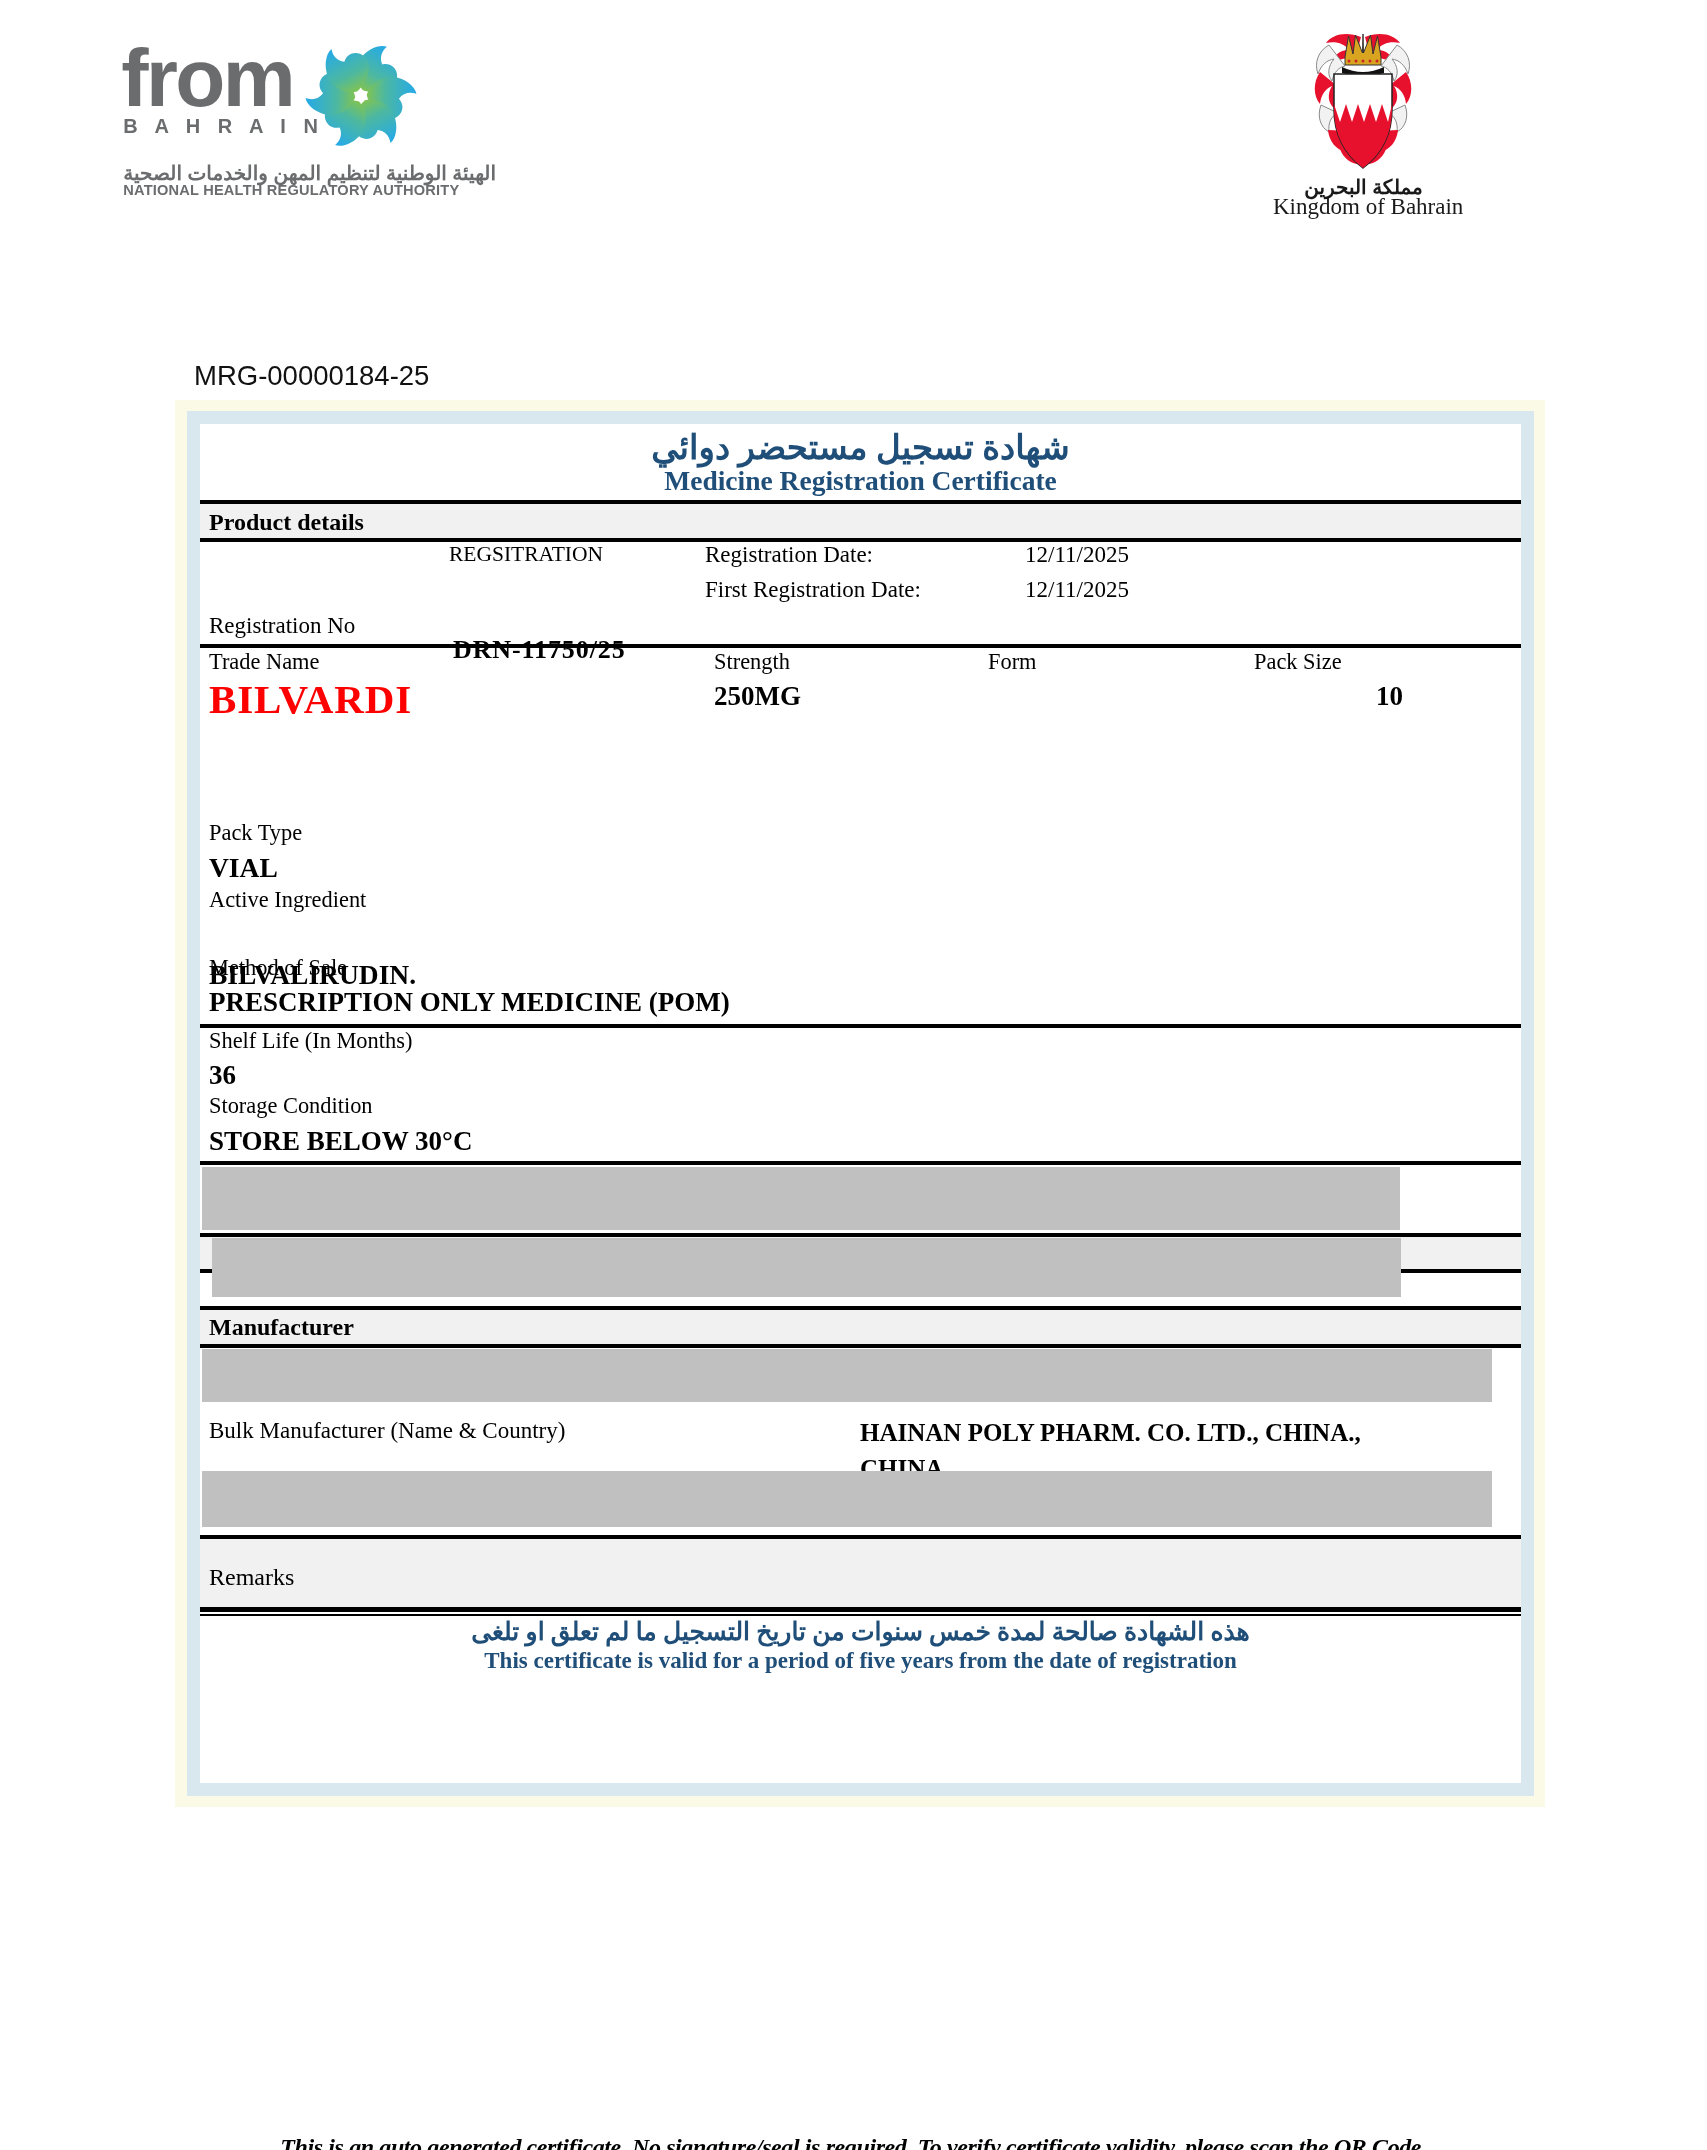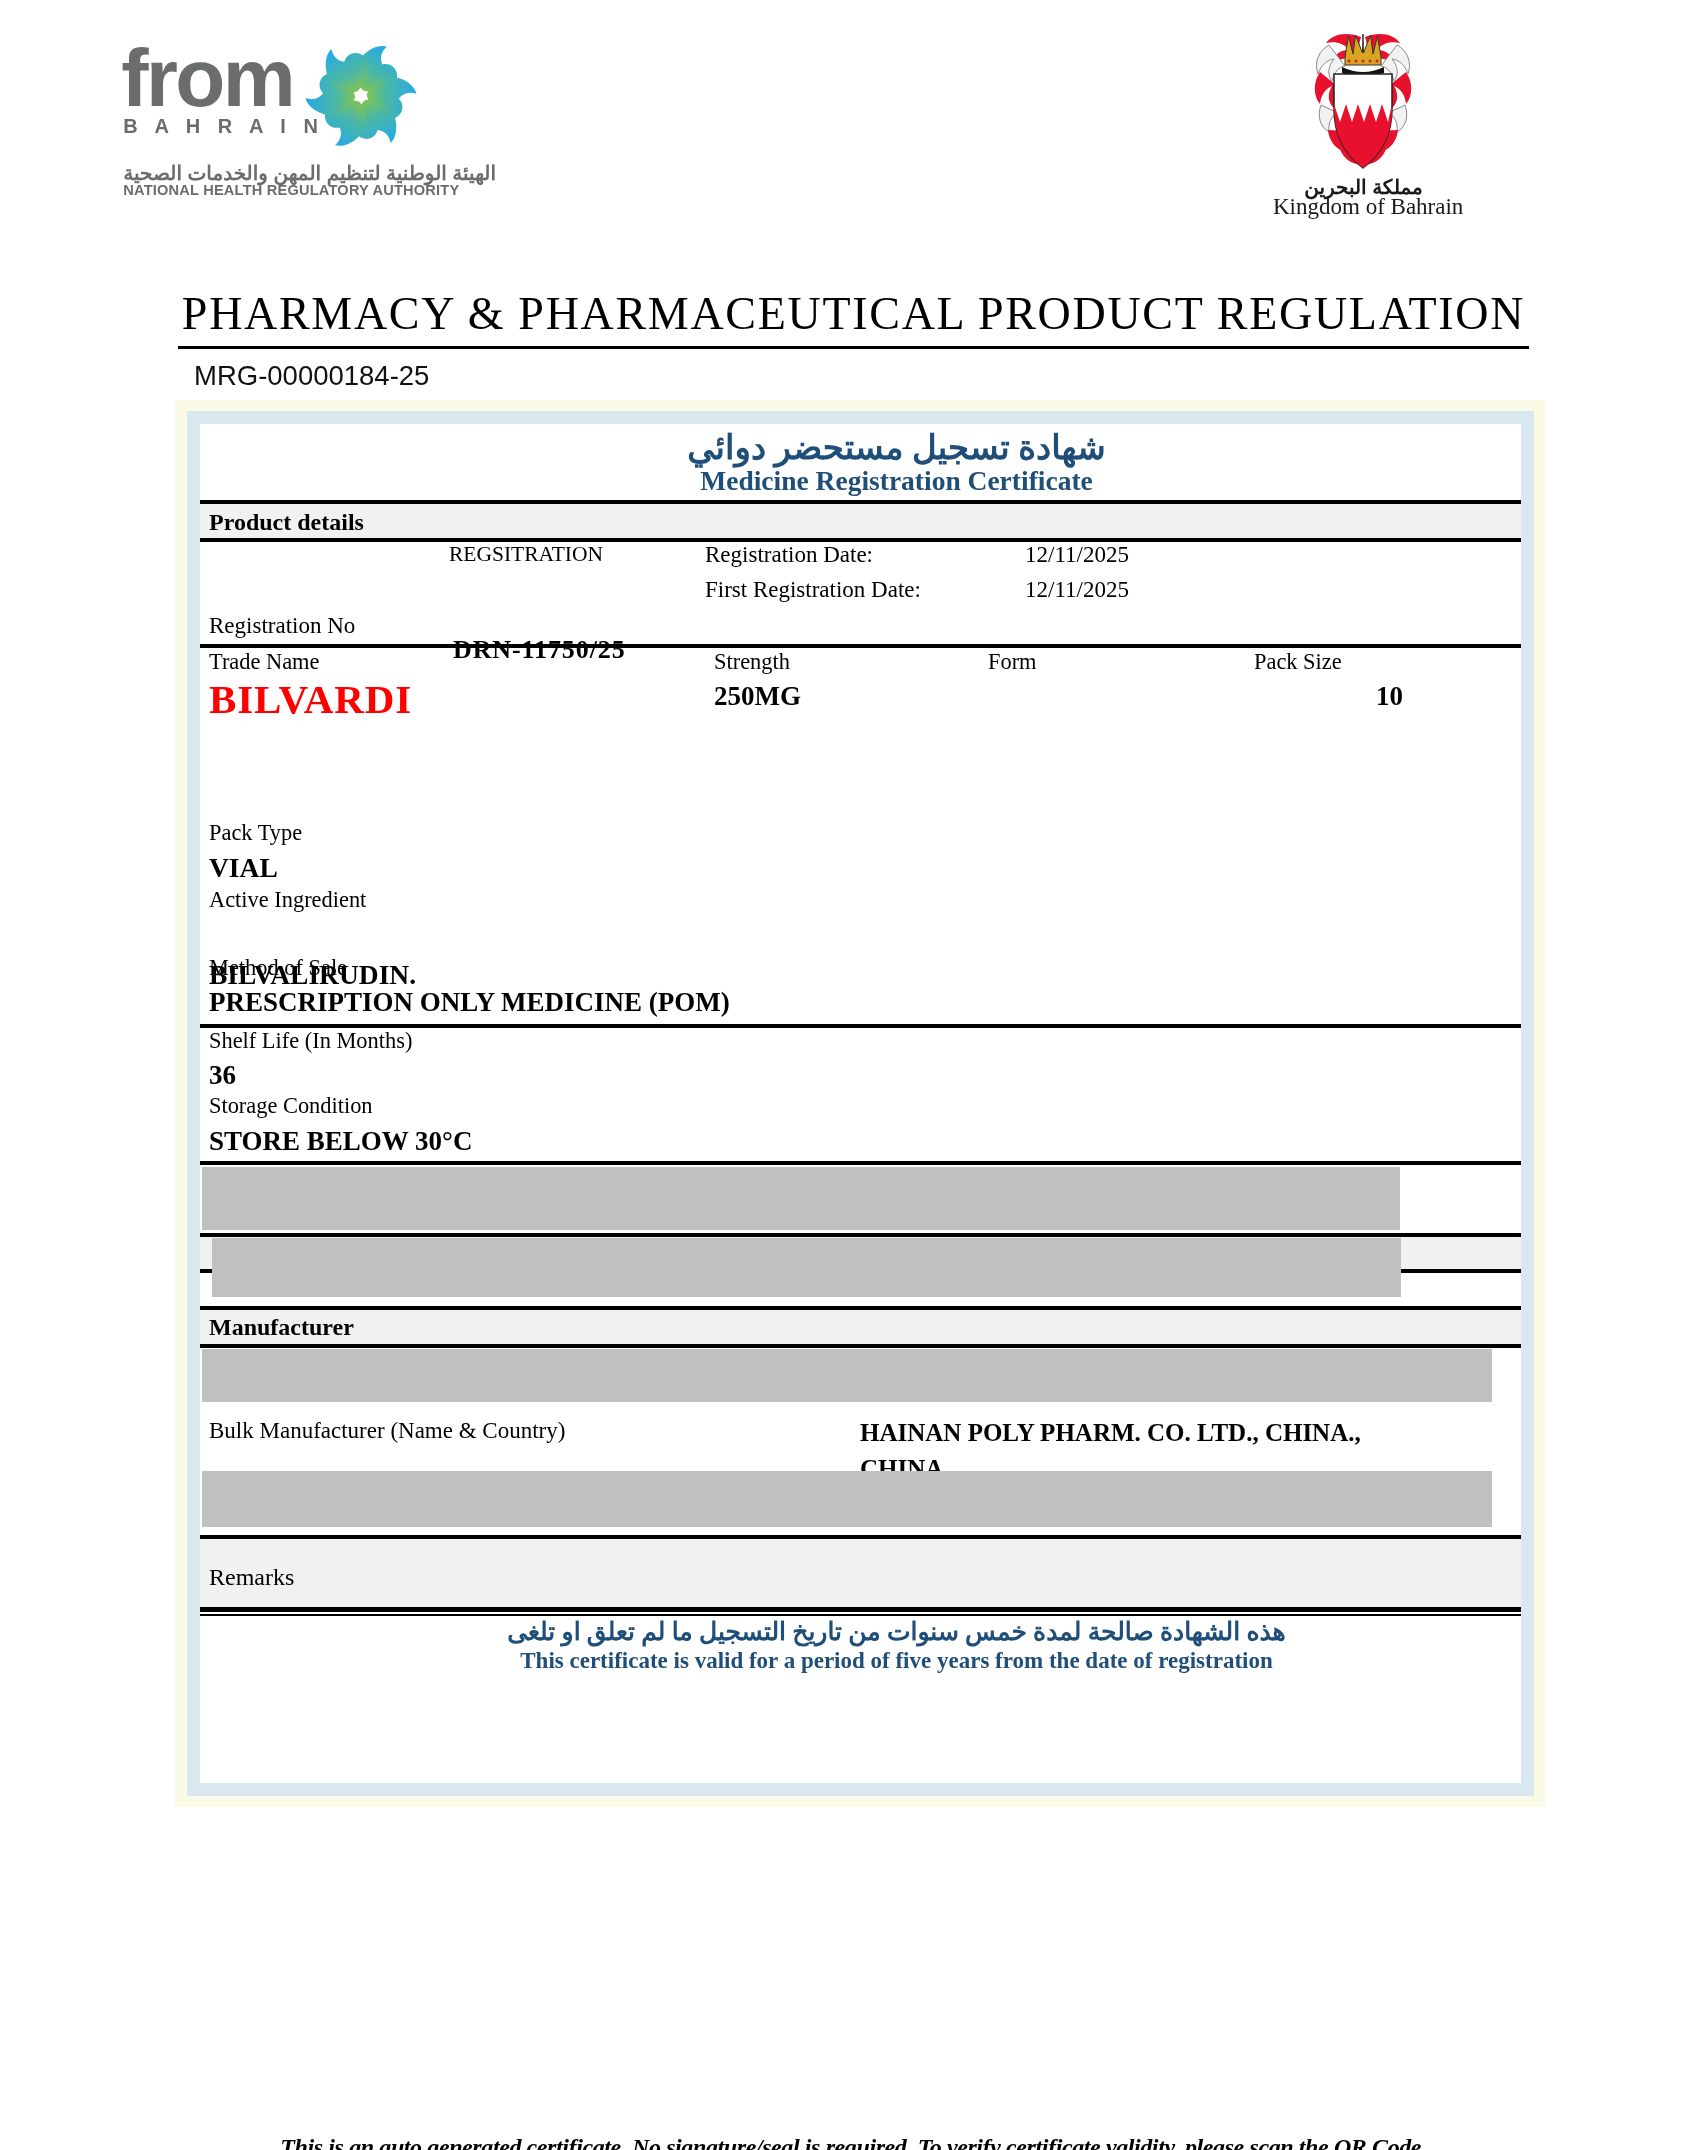--- a/index.html
+++ b/index.html
@@ -7,21 +7,21 @@
     --cream:#fafae6; --blueborder:#d9e7ee; --brandgray:#6a6c6e;
     --bahrainred:#e8112d; --gold:#d9a520; --divider:#7fa8c0; --line:#000;
   }
   html,body{margin:0;padding:0;background:#fff;}
   .page{position:relative;width:1707px;height:2414px;background:#fff;overflow:hidden;}
   .abs{position:absolute;}
   .serif{font-family:"Liberation Serif",serif;}
   .sans{font-family:"Liberation Sans",sans-serif;}
   .b{font-weight:bold;}
   .i{font-style:italic;}
-  .navy{color:var(--navy);padding-left:36px;}
+  .navy{color:var(--navy);}
   .red{color:var(--red);}
   .gray{color:var(--brandgray);}
   .nowrap{white-space:nowrap;}
   .pre{white-space:pre-line;}
   .center{text-align:center;}
   .hline{position:absolute;background:var(--line);height:3.9px;}
   .band{position:absolute;background:var(--band);}
   .bar{position:absolute;background:var(--bar);}
   .label{font-family:"Liberation Serif",serif;font-size:22.4px;color:#000;line-height:1.1;}
   .value{font-family:"Liberation Serif",serif;font-size:27px;font-weight:bold;color:#000;line-height:1.1;}
@@ -80,21 +80,20 @@
       <circle cx="120" cy="62" r="3" fill="#cc2229"></circle>
       <circle cx="134" cy="62" r="3" fill="#cc2229"></circle>
       <circle cx="148" cy="62" r="3" fill="#cc2229"></circle>
     <path d="M78,74 Q120,94 162,74 L162,86 Q120,100 78,86 Z" fill="#111"></path>
     <path d="M62,88 L178,88 L178,158 Q178,232 120,276 Q62,232 62,158 Z" fill="#ffffff" stroke="#222" stroke-width="3"></path>
     <path d="M62,148 L74,184 L86,148 L98,184 L110,148 L122,184 L134,148 L146,184 L158,148 L170,184 L178,148 L178,158 Q178,232 120,276 Q62,232 62,158 Z" fill="var(--bahrainred)"></path>
   </svg>
   <div class="abs b center nowrap" style="left:1273px;top:175px;width:181px;font-size:20px;font-family:Liberation Sans, sans-serif;color:#1a1a1a;">مملكة البحرين</div>
   <div class="abs serif center nowrap" style="left:1273px;top:194px;width:181px;font-size:23px;color:#1a1a1a;">Kingdom of Bahrain</div>
 
-  <div class="abs serif nowrap" style="left:50%;transform:translateX(-50%);top:287px;font-size:46px;letter-spacing:1.7px;border-bottom:3.9px solid #000;padding:0 4.3px 6px 4.3px;color:#000;">PHARMACY &amp; PHARMACEUTICAL PRODUCT REGULATION</div>
 
   <div class="abs sans nowrap" style="left:194px;top:360px;font-size:27.5px;color:#111;">MRG-00000184-25</div>
 
   <div class="abs" style="left:175px;top:400px;width:1370px;height:1407px;background:var(--cream);"></div>
   <div class="abs" style="left:187px;top:411px;width:1347px;height:1385px;background:var(--blueborder);"></div>
   <div class="abs" style="left:200px;top:424px;width:1321px;height:1359px;background:#fff;"></div>
 
   <div class="abs b navy center nowrap" style="left:200px;top:427px;width:1321px;font-size:34px;font-family:'Liberation Serif',serif;direction:rtl;">شهادة تسجيل مستحضر دوائي</div>
   <div class="abs serif b navy center nowrap" style="left:200px;top:465px;width:1321px;font-size:27.5px;">Medicine Registration Certificate</div>
 

